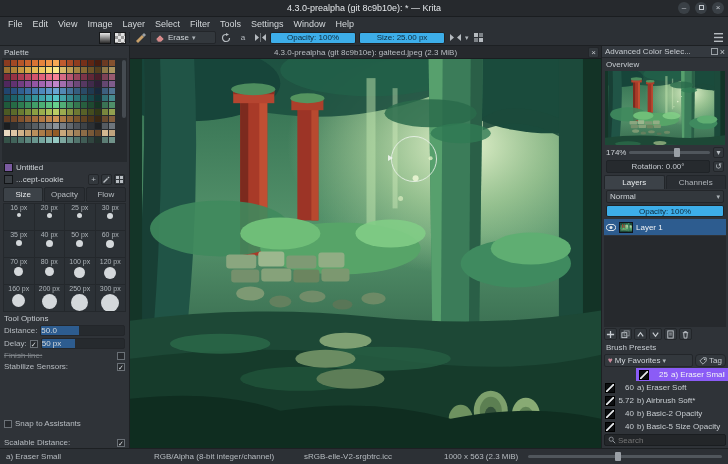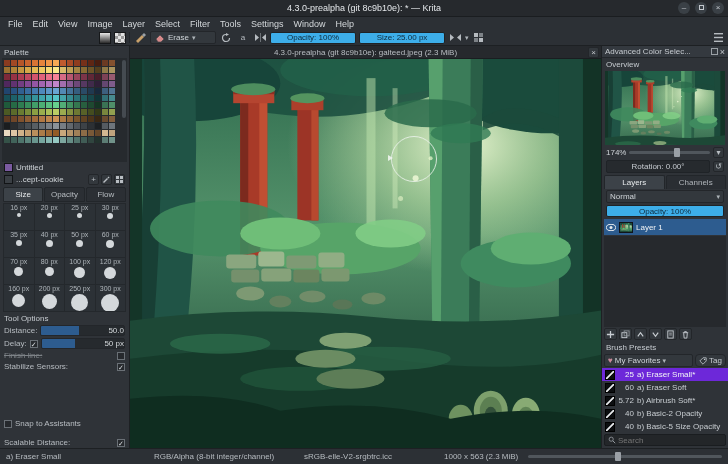--- a/index.html
+++ b/index.html
@@ -49,21 +49,21 @@
   .qs-tab.active { background:#3c4248; color:#e6e9eb; }
   .size-grid { display:grid; grid-template-columns:repeat(4,1fr); gap:1px; margin:0 3px; background:#24282c; padding:1px; flex:0 0 auto; }
   .size-cell { height:26px; background:#2c3136; display:flex; flex-direction:column; align-items:center; overflow:hidden; }
   .size-label { font-size:7px; color:#aeb4b9; line-height:8px; }
   .size-dot { border-radius:50%; background:#d4d8db; margin-top:1px; flex:0 0 auto; }
 
   .to-row { display:flex; align-items:center; gap:3px; padding:1px 4px; flex:0 0 auto; }
   .to-label { color:#b7bcc1; white-space:nowrap; }
   .dd { flex:1; background:#33383d; border:1px solid #23262a; border-radius:2px; padding:1px 3px; display:flex; align-items:center; gap:2px; min-width:0; }
   .dd span:first-child { flex:1; overflow:hidden; white-space:nowrap; }
-  .spin { position:relative; background:#262a2e; border:1px solid #23262a; border-radius:2px; text-align:right; overflow:hidden; color:#d4d8db; }
+  .spin { position:relative; background:#262a2e; border:1px solid #23262a; border-radius:2px; text-align:left; overflow:hidden; color:#d4d8db; }
   .spin .fill { position:absolute; left:0; top:0; bottom:0; background:#2d5c8f; }
   .spin .val { position:relative; }
   .cb { width:8px; height:8px; border:1px solid #6a7076; background:#26292d; font-size:7px; line-height:7px; text-align:center; color:#d8dcdf; flex:0 0 auto; }
   .cb.checked::after { content:"\2713"; }
   .strike { text-decoration:line-through; color:#7d8287; }
   .snap-row { margin-top:auto; margin-bottom:8px; }
 
   
   .canvas-wrap { flex:1; display:flex; flex-direction:column; background:#22262a; min-width:0; }
   .subwindow-title { height:13px; background:#26292d; border-bottom:1px solid #1a1d20; font-size:8px; color:#b9bec3; display:flex; align-items:center; justify-content:center; position:relative; flex:0 0 auto; }
@@ -92,21 +92,21 @@
   .layer-row { height:16px; margin:1px 2px; background:#2d5c8f; display:flex; align-items:center; gap:3px; padding:0 2px; color:#f0f3f5; flex:0 0 auto; }
   .layer-thumb { width:14px; height:11px; border:1px solid #10141a; flex:0 0 auto; position:relative; overflow:hidden; }
   .layer-thumb svg { position:absolute; inset:0; width:100%; height:100%; }
   .layers-empty { flex:1; background:#26292d; margin:0 2px; min-height:20px; }
   .layer-btns { display:flex; gap:2px; padding:1px 2px; flex:0 0 auto; }
   .lb { width:13px; height:12px; background:#33383d; border:1px solid #23262a; border-radius:2px; display:flex; align-items:center; justify-content:center; }
   .fav-row { display:flex; align-items:center; gap:2px; padding:1px 2px; flex:0 0 auto; }
   .tag-btn { display:flex; align-items:center; gap:2px; background:#33383d; border:1px solid #23262a; border-radius:4px; padding:1px 3px; color:#c4c9ce; }
   .preset-list { flex:0 0 auto; }
   .preset-row { height:13px; display:flex; align-items:center; gap:3px; padding:0 3px; color:#c9ced2; }
-  .preset-row.selected { background:#6d28d9; color:#f2f5f7; }
+  .preset-row.selected { background:#8b5cf6; color:#f2f5f7;margin-left:34px; }
   .preset-thumb { width:10px; height:10px; flex:0 0 auto; border:1px solid #000; background:linear-gradient(135deg, transparent 38%, #cfd4d8 46%, #ffffff 54%, transparent 62%), #0c0e10; }
   .preset-size { width:16px; text-align:right; flex:0 0 auto; }
   .preset-name { flex:1; white-space:nowrap; overflow:hidden; }
   .search-row { display:flex; align-items:center; gap:2px; margin:1px 2px 2px 2px; padding:0 3px; height:12px; background:#232629; border:1px solid #1a1d20; border-radius:2px; flex:0 0 auto; }
   .search-row input { flex:1; background:transparent; border:none; outline:none; color:#d4d8db; font-size:8px; font-family:"Liberation Sans", sans-serif; min-width:0; }
 
   
   .statusbar { height:16px; background:#2c3035; border-top:1px solid #1d2023; display:flex; align-items:center; font-size:8px; color:#b6bbc0; padding:0 6px; gap:10px; flex:0 0 auto; }
   .sb-brush { width:138px; }
   .sb-mode { width:140px; }

